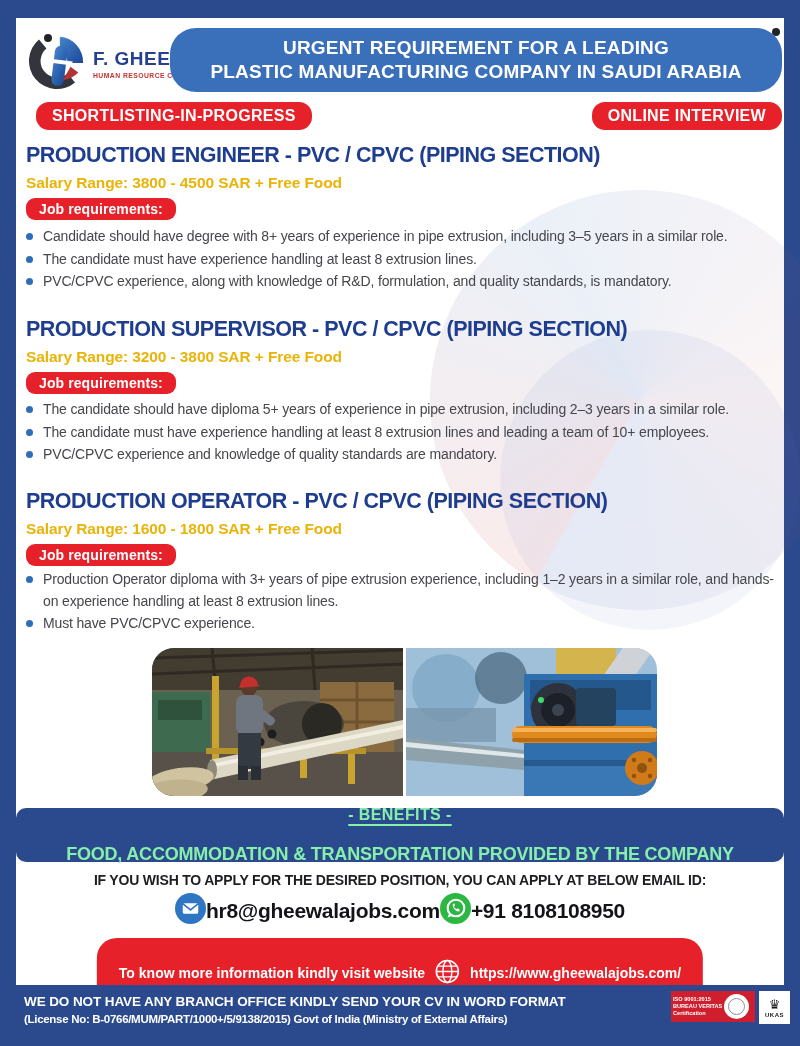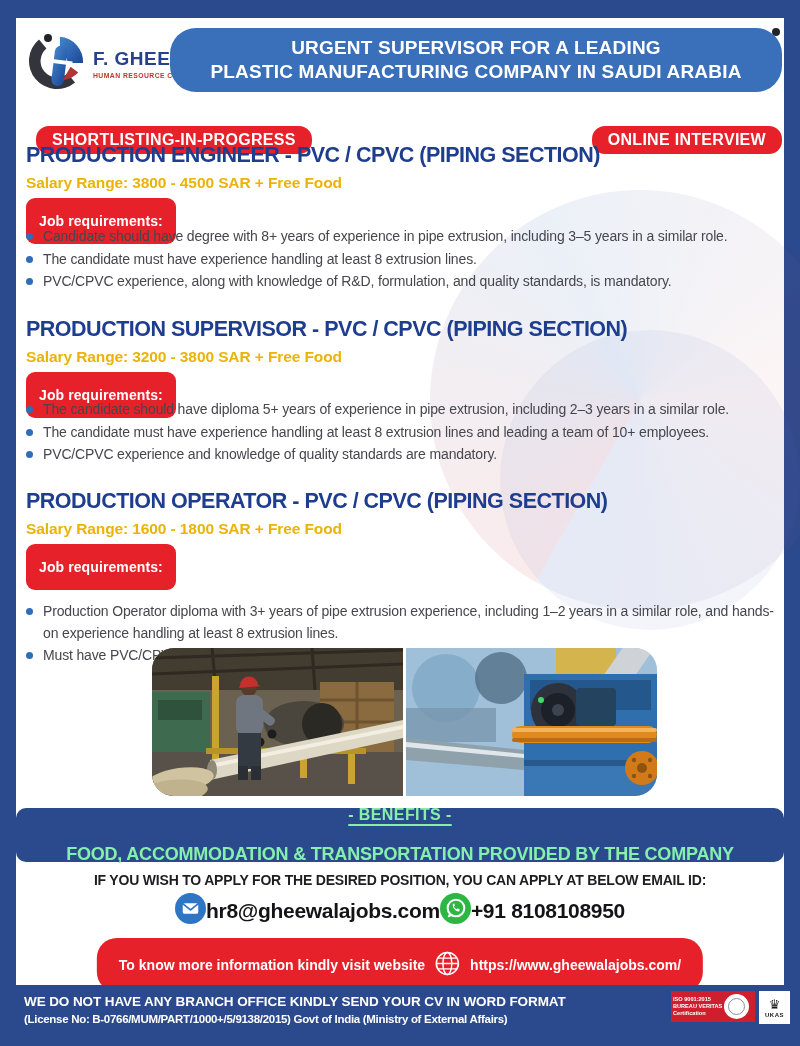--- a/index.html
+++ b/index.html
@@ -17,55 +17,55 @@
   
   .logo{position:absolute;left:28px;top:32px;display:flex;align-items:center;}
   .logo-text{margin-left:7px;}
   .logo-name{font-weight:bold;font-size:19px;letter-spacing:.5px;color:#27418f;}
   .logo-tagline{font-weight:bold;font-size:6.8px;letter-spacing:.45px;color:#c23431;margin-top:2px;}
   .banner{position:absolute;left:170px;top:28px;width:612px;height:64px;background:var(--banner-blue,#3a6fb9);
           border-radius:26px;color:#fff;display:flex;flex-direction:column;justify-content:center;
           text-align:center;font-weight:bold;font-size:19px;line-height:1.25;letter-spacing:.2px;}
   .pill{background:var(--red,#e62129);color:#fff;font-weight:bold;border-radius:13px;
         display:inline-block;white-space:nowrap;}
-  .badge{position:absolute;top:102px;font-size:16px;letter-spacing:.3px;padding:5px 16px;margin-top:24px;}
+  .badge{position:absolute;top:102px;font-size:16px;letter-spacing:.3px;padding:5px 16px;}
   .badge.left{left:36px;} .badge.right{right:18px;}
 
   
   .job-title{position:absolute;left:26px;width:760px;font-weight:bold;font-size:21.5px;
              letter-spacing:-0.5px;color:var(--title-blue,#1e3d8f);white-space:nowrap;}
   .salary{position:absolute;left:26px;font-weight:bold;font-size:15.5px;color:#eab308;letter-spacing:-0.1px;}
-  .req-pill{position:absolute;left:26px;font-size:14px;padding:15px 13px;border-radius:9px;letter-spacing:.1px;}
+  .req-pill{position:absolute;left:26px;font-size:14px;padding:3px 13px;border-radius:9px;letter-spacing:.1px;}
   .bullets{position:absolute;left:26px;width:758px;margin:0;padding:0;list-style:none;}
   .bullets li{position:relative;padding-left:17px;font-size:14px;line-height:21.5px;
               color:#46464d;letter-spacing:-0.15px;margin-bottom:1px;}
   .bullets li::before{content:"";position:absolute;left:0;top:7px;width:7px;height:7px;
               border-radius:50%;background:#2e6db8;}
   .t1{top:143px;} .sal1{top:174px;} .rp1{top:198px;} .bl1{top:226px;}
   .t2{top:317px;} .sal2{top:348px;} .rp2{top:372px;} .bl2{top:399px;}
-  .t3{top:489px;} .sal3{top:520px;} .rp3{top:544px;} .bl3{top:569px;margin-top:32px;}
+  .t3{top:489px;} .sal3{top:520px;} .rp3{top:544px;} .bl3{top:569px;}
 
   
   .photos{position:absolute;left:152px;top:648px;width:505px;height:148px;display:flex;gap:3px;
           border-radius:22px;overflow:hidden;background:#fff;}
   .photos svg{display:block;}
 
   
   .benefits{position:absolute;left:16px;top:808px;width:768px;height:54px;background:var(--navy,#2b4a8d);
             border-radius:10px;color:#86efac;display:flex;flex-direction:column;align-items:center;justify-content:center;}
   .benefits-heading{font-weight:bold;font-size:16px;letter-spacing:.4px;text-decoration:underline;
             text-underline-offset:4px;text-decoration-thickness:2px;}
   .benefits-text{font-weight:bold;font-size:18px;letter-spacing:-0.2px;margin-top:20px;white-space:nowrap;}
   .apply-line{position:absolute;left:0;top:872px;width:800px;text-align:center;font-weight:bold;
             font-size:14px;letter-spacing:-0.2px;color:#1d1d22;white-space:nowrap;}
   .contact-row{position:absolute;left:0;top:893px;width:800px;display:flex;align-items:center;
             justify-content:center;}
   .contact-text{font-weight:bold;font-size:21px;letter-spacing:-0.3px;color:#141418;text-decoration:none;white-space:nowrap;}
   .site-pill{position:absolute;top:938px;left:50%;transform:translateX(-50%);height:38px;border-radius:20px;
-            display:flex;align-items:center;gap:9px;padding:8px 22px;font-size:14px;letter-spacing:0;}
+            display:flex;align-items:center;gap:9px;padding:16px 22px;font-size:14px;letter-spacing:0;}
   .site-label,.site-url{white-space:nowrap;font-weight:bold;}
 
   
   .footer{position:absolute;left:0;top:985px;width:800px;height:61px;background:var(--navy,#2b4a8d);color:#fff;text-decoration:underline;}
   .footer-line1{position:absolute;left:24px;top:9px;font-weight:bold;font-size:13.5px;letter-spacing:-0.1px;white-space:nowrap;}
   .footer-line2{position:absolute;left:24px;top:28px;font-weight:bold;font-size:11.5px;letter-spacing:-0.3px;white-space:nowrap;}
   .certs{position:absolute;right:10px;top:6px;display:flex;gap:4px;align-items:flex-start;}
   .cert-bv{width:80px;height:31px;background:#cf1f2e;display:flex;align-items:center;padding:0 2px;}
   .bv-text{display:flex;flex-direction:column;justify-content:center;line-height:1.25;}
   .bv-text span{font-size:5.6px;font-weight:bold;color:#fff;white-space:nowrap;}
@@ -103,21 +103,21 @@
         <path d="M36 50 A26 26 0 0 0 52 42 L44 36 Z" fill="#b23535"></path>
       </svg>
     </span>
     <span class="logo-text">
       <div class="logo-name">F. GHEEWALA</div>
       <div class="logo-tagline">HUMAN RESOURCE CONSULTANTS</div>
     </span>
   </div>
 
   <div class="banner">
-    <div>URGENT SUPERVISOR FOR A LEADING</div>
+    <div>URGENT REQUIREMENT FOR A LEADING</div>
     <div>PLASTIC MANUFACTURING COMPANY IN SAUDI ARABIA</div>
   </div>
 
   <div class="pill badge left">SHORTLISTING-IN-PROGRESS</div>
   <div class="pill badge right">ONLINE INTERVIEW</div>
 
   <div class="job-title t1">PRODUCTION ENGINEER - PVC / CPVC (PIPING SECTION)</div>
   <div class="salary sal1">Salary Range: 3800 - 4500 SAR + Free Food</div>
   <div class="pill req-pill rp1">Job requirements:</div>
   <ul class="bullets bl1">

